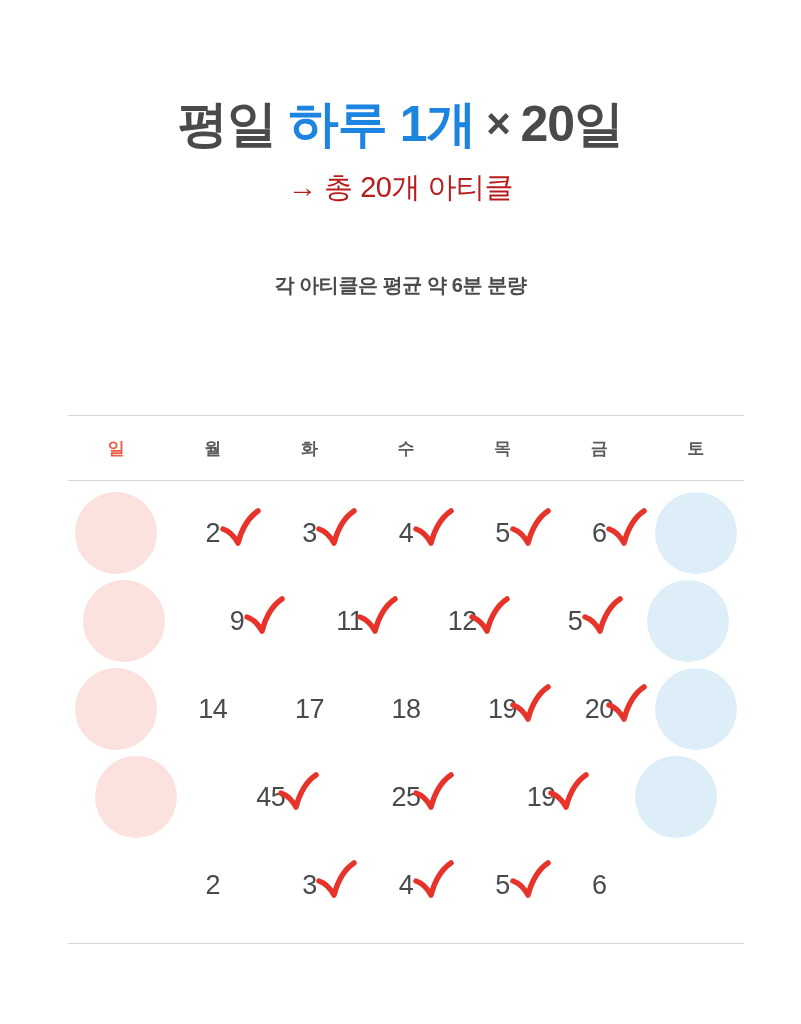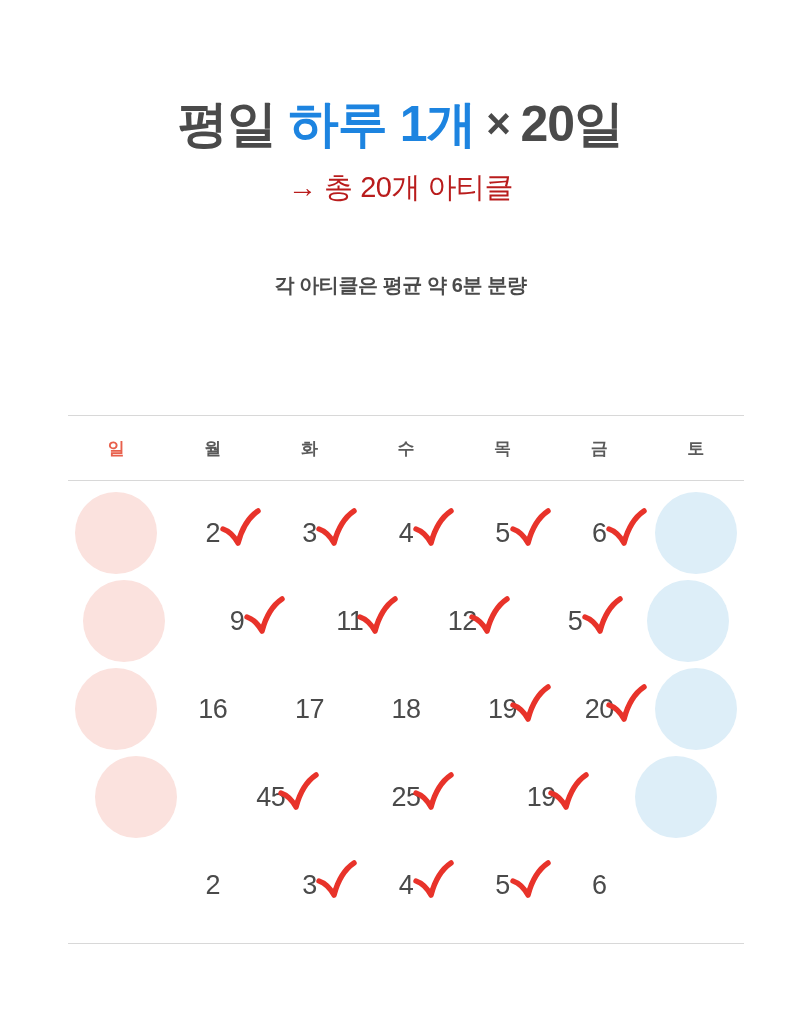--- a/index.html
+++ b/index.html
@@ -248,21 +248,21 @@
           </div>
           <div class="cal-cell">
             <div class="blob blue"></div>
           </div>
         </div>
         <div class="cal-row">
           <div class="cal-cell">
             <div class="blob pink"></div>
           </div>
           <div class="cal-cell">
-            <span class="daynum">16</span>
+            <span class="daynum">14</span>
           </div>
           <div class="cal-cell">
             <span class="daynum">17</span>
           </div>
           <div class="cal-cell">
             <span class="daynum">18</span>
           </div>
           <div class="cal-cell">
             <span class="daynum">19</span>
             <span class="check">

